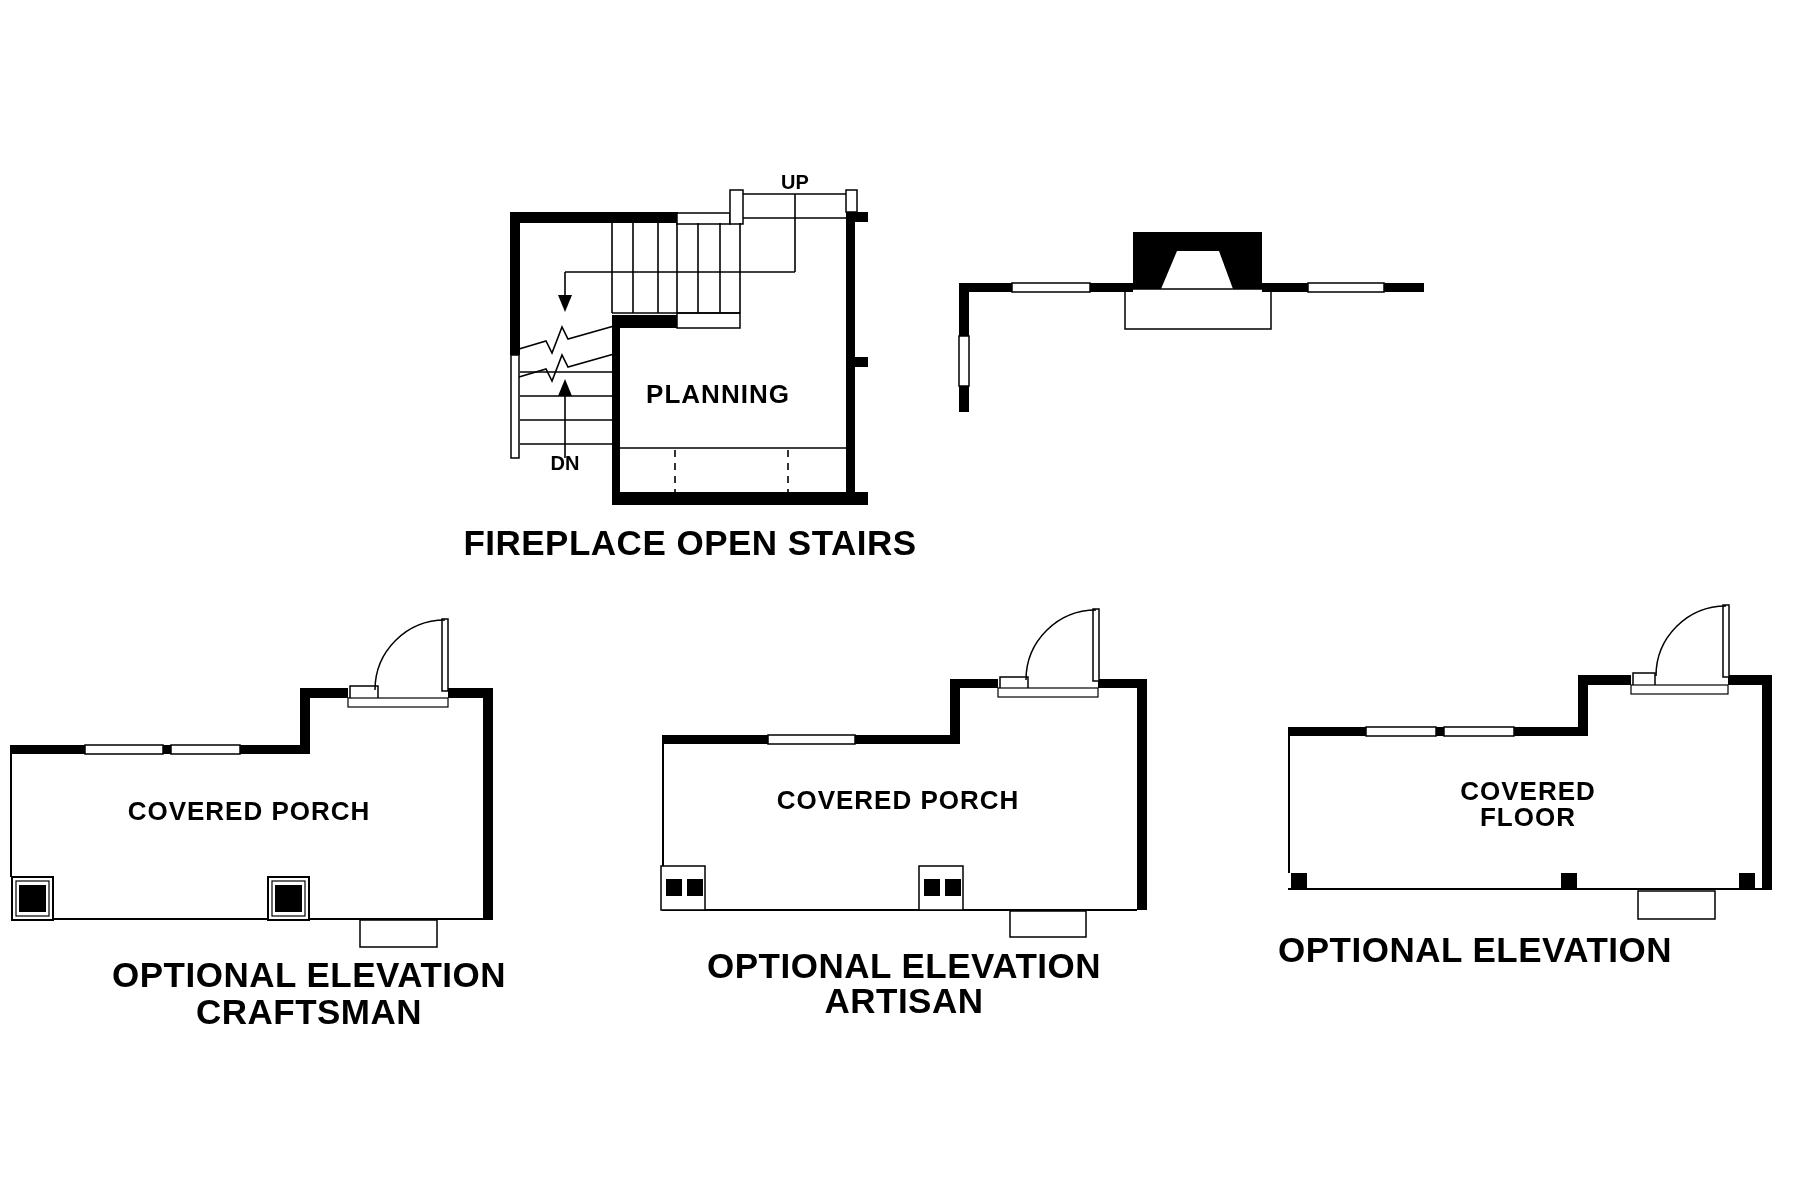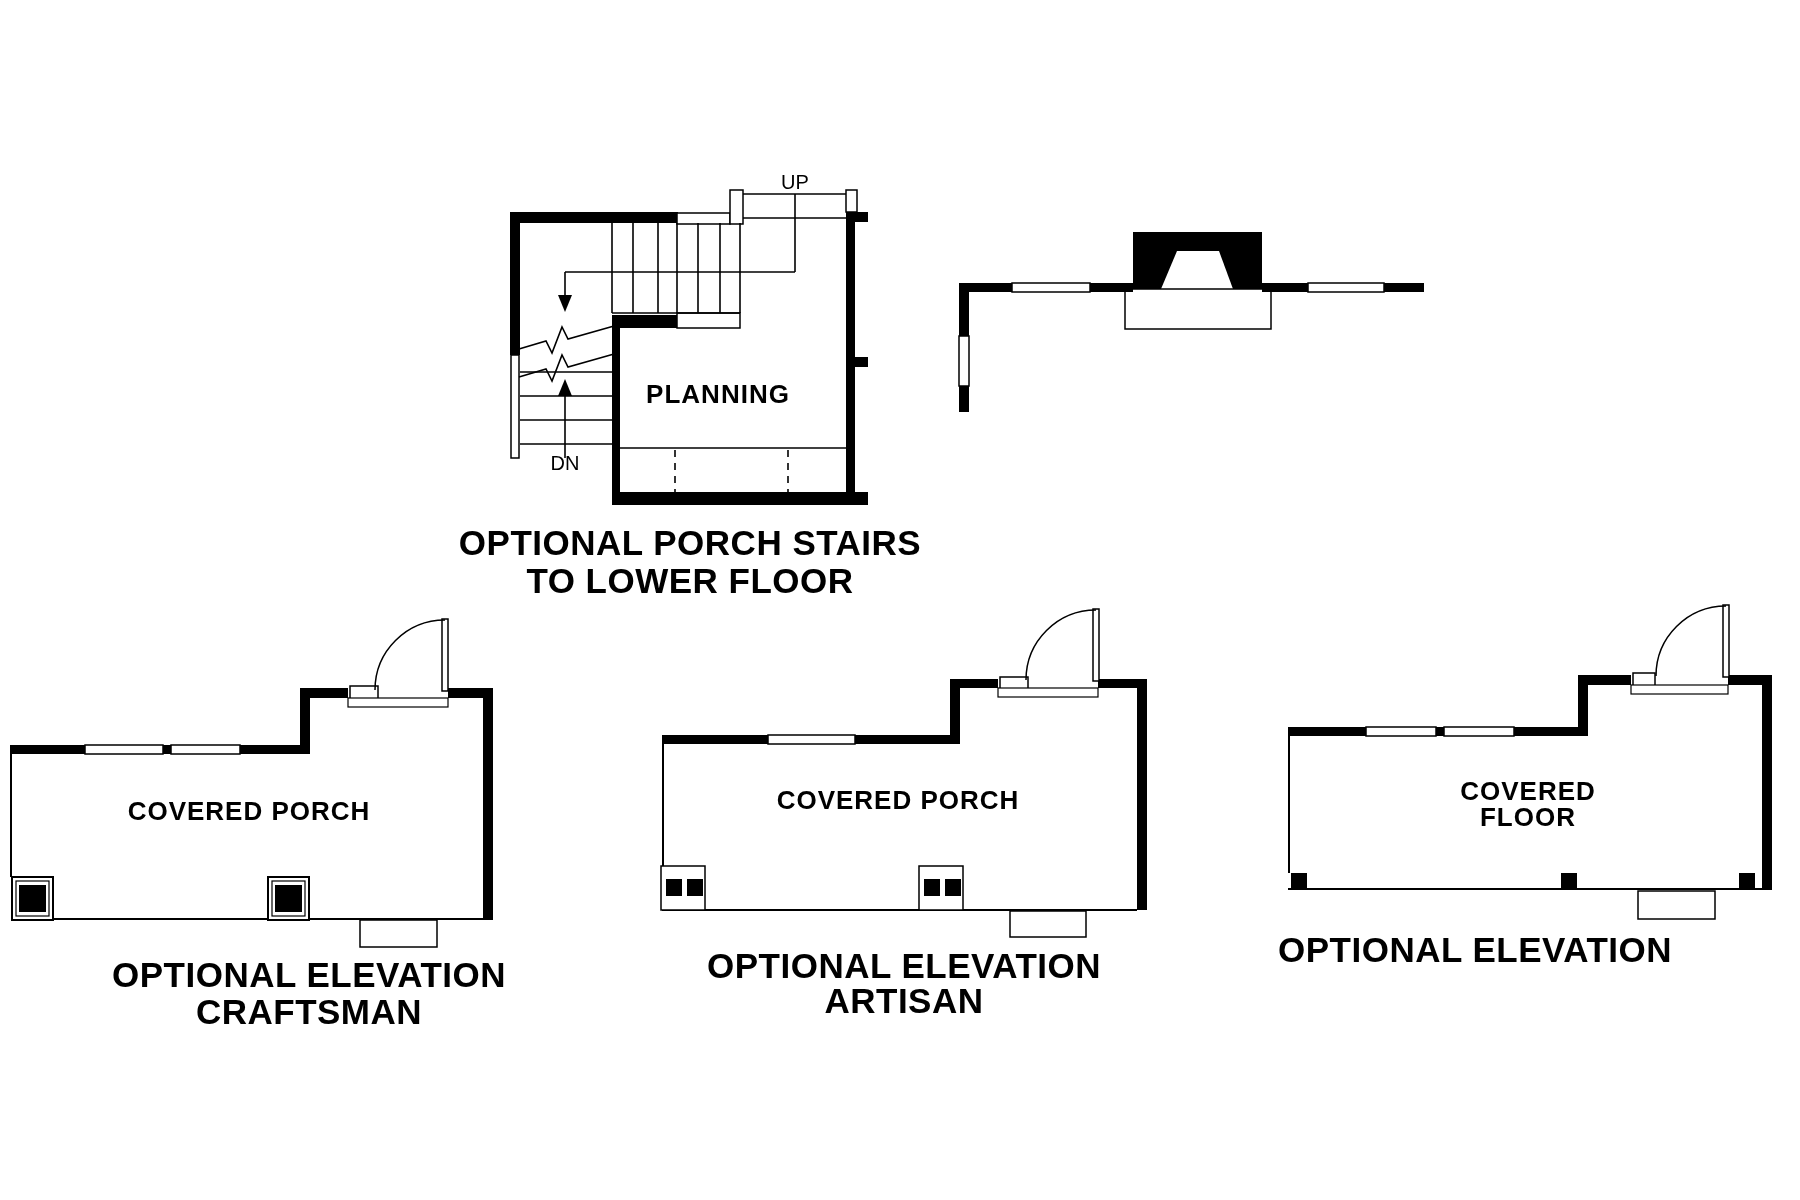--- a/index.html
+++ b/index.html
@@ -13,21 +13,21 @@
   .ln2{stroke:#000000;stroke-width:2;fill:none;}
   .dash{stroke-dasharray:7 6;}
   .arc{stroke:#000000;stroke-width:1.5;fill:none;}
   .blk{fill:#000000;}
   .lbl{position:absolute;transform:translateX(-50%);text-align:center;white-space:nowrap;color:#000;}
   .cap{font-weight:700;font-size:35px;line-height:38px;letter-spacing:.5px;}
   .cap2{line-height:37px;}
   .cap3{line-height:35px;}
   .cap4{line-height:34px;}
   .room{font-weight:700;font-size:26px;line-height:26px;letter-spacing:1px;}
-  .dir{font-weight:400;font-size:20px;line-height:20px;}
+  .dir{font-weight:700;font-size:20px;line-height:20px;}
 </style>
 </head>
 <body>
 
 <div id="canvas">
 
 <svg id="plan-svg" width="1800" height="1200" viewBox="0 0 1800 1200">
 
   <g>
     <rect class="w" x="510" y="212" width="168" height="11"></rect>
@@ -160,22 +160,21 @@
     <rect class="blk" x="1739" y="873" width="16" height="16"></rect>
     <rect class="wn" x="1638" y="891" width="77" height="28"></rect>
   </g>
 </svg>
 
   <div class="lbl dir" style="left:795px;top:172px;">UP</div>
   <div class="lbl dir" style="left:565px;top:453px;">DN</div>
   <div class="lbl room" style="left:718px;top:381px;">PLANNING</div>
 
   <div class="lbl cap" style="left:690px;top:524px;">
-    <div>OPTIONAL PORCH STAIRS</div>
-    <div>TO LOWER FLOOR</div>
+    <div>FIREPLACE OPEN STAIRS</div>
   </div>
 
 
   <div class="lbl room" style="left:249px;top:798px;">COVERED PORCH</div>
   <div class="lbl cap cap2" style="left:309px;top:956px;">
     <div>OPTIONAL ELEVATION</div>
     <div>CRAFTSMAN</div>
   </div>
 
   <div class="lbl room" style="left:898px;top:787px;">COVERED PORCH</div>

